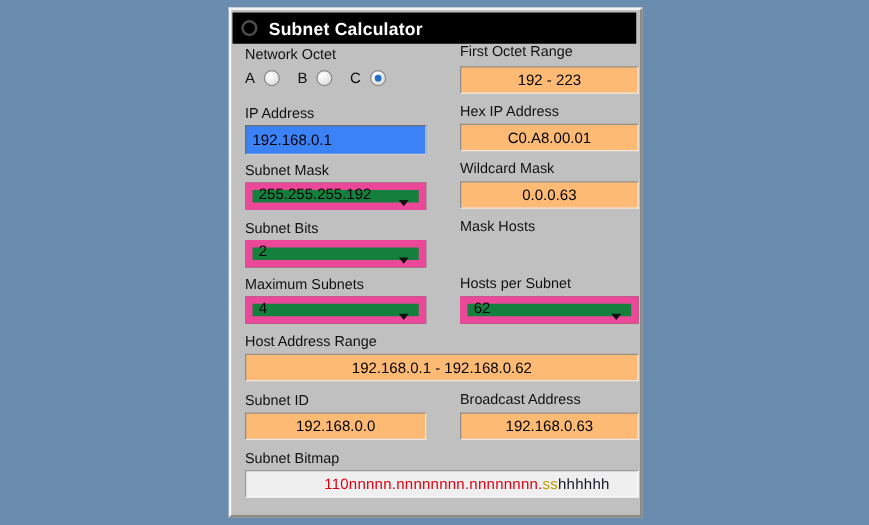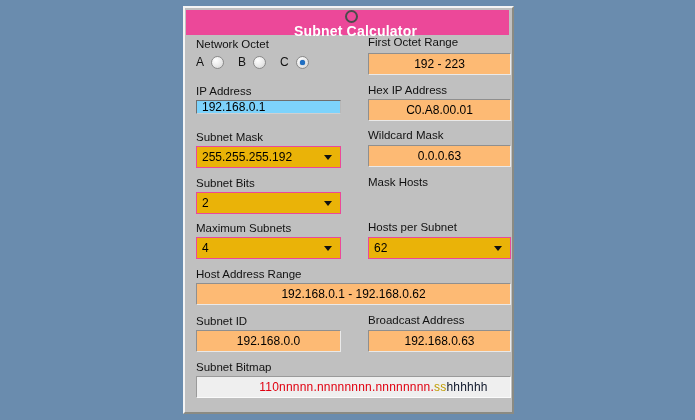--- a/index.html
+++ b/index.html
@@ -64,36 +64,36 @@
   .bitmapbox {
     background: #efefef;
     border-top: 1px solid #9a9a9a;
     border-left: 1px solid #9a9a9a;
     border-right: 1px solid #fbfbfb;
     border-bottom: 1px solid #fbfbfb;
     letter-spacing: 0.2px;
   }
   .textinput {
     position: absolute;
-    height: 14px;
-    background: #7dd3fc;
+    height: 24px;
+    background: #3b82f6;
     border: 1px solid #6e6e6e;
     border-bottom-color: #d0d0d0;
     border-right-color: #b8b8b8;
     font-family: "Liberation Sans", sans-serif;
     font-size: 12px;
     padding: 0 0 0 5px;
     outline: none;
   }
   .combo {
     position: absolute;
     height: 22px;
-    background: #eab308;
-    border: 1px solid #ec4899;
-    display: flex; align-items: center;
+    background: #15803d;
+    border: 6px solid #ec4899;
+    display: flex; align-items: flex-end;
     padding-left: 5px;
     font-size: 12px;
     cursor: default;
   }
   .combo-arrow {
     position: absolute;
     right: 8px; top: 8px;
     width: 0; height: 0;
     border-left: 4px solid transparent;
     border-right: 4px solid transparent;
@@ -124,21 +124,21 @@
     box-shadow: 0 0 1px #0c4a8f;
   }
 </style>
 </head>
 <body>
 
 <div class="stage" style="background-color: rgb(106, 140, 174);">
 
   <div class="panel" style="background-color: rgb(192, 192, 192);">
 
-    <div class="titlebar" style="background-color: #ec4899; flex-direction: column;">
+    <div class="titlebar" style="background-color: #000000;">
       <span class="title-icon"></span>
       <span class="title-text">Subnet Calculator</span>
     </div>
 
     <div class="lbl" style="left:11px; top:30px">Network Octet</div>
     <div class="radio-row" style="left:11px; top:47px">
       <span class="rlabel">A</span>
       <span class="radio"></span>
       <span class="rlabel">B</span>
       <span class="radio"></span>

